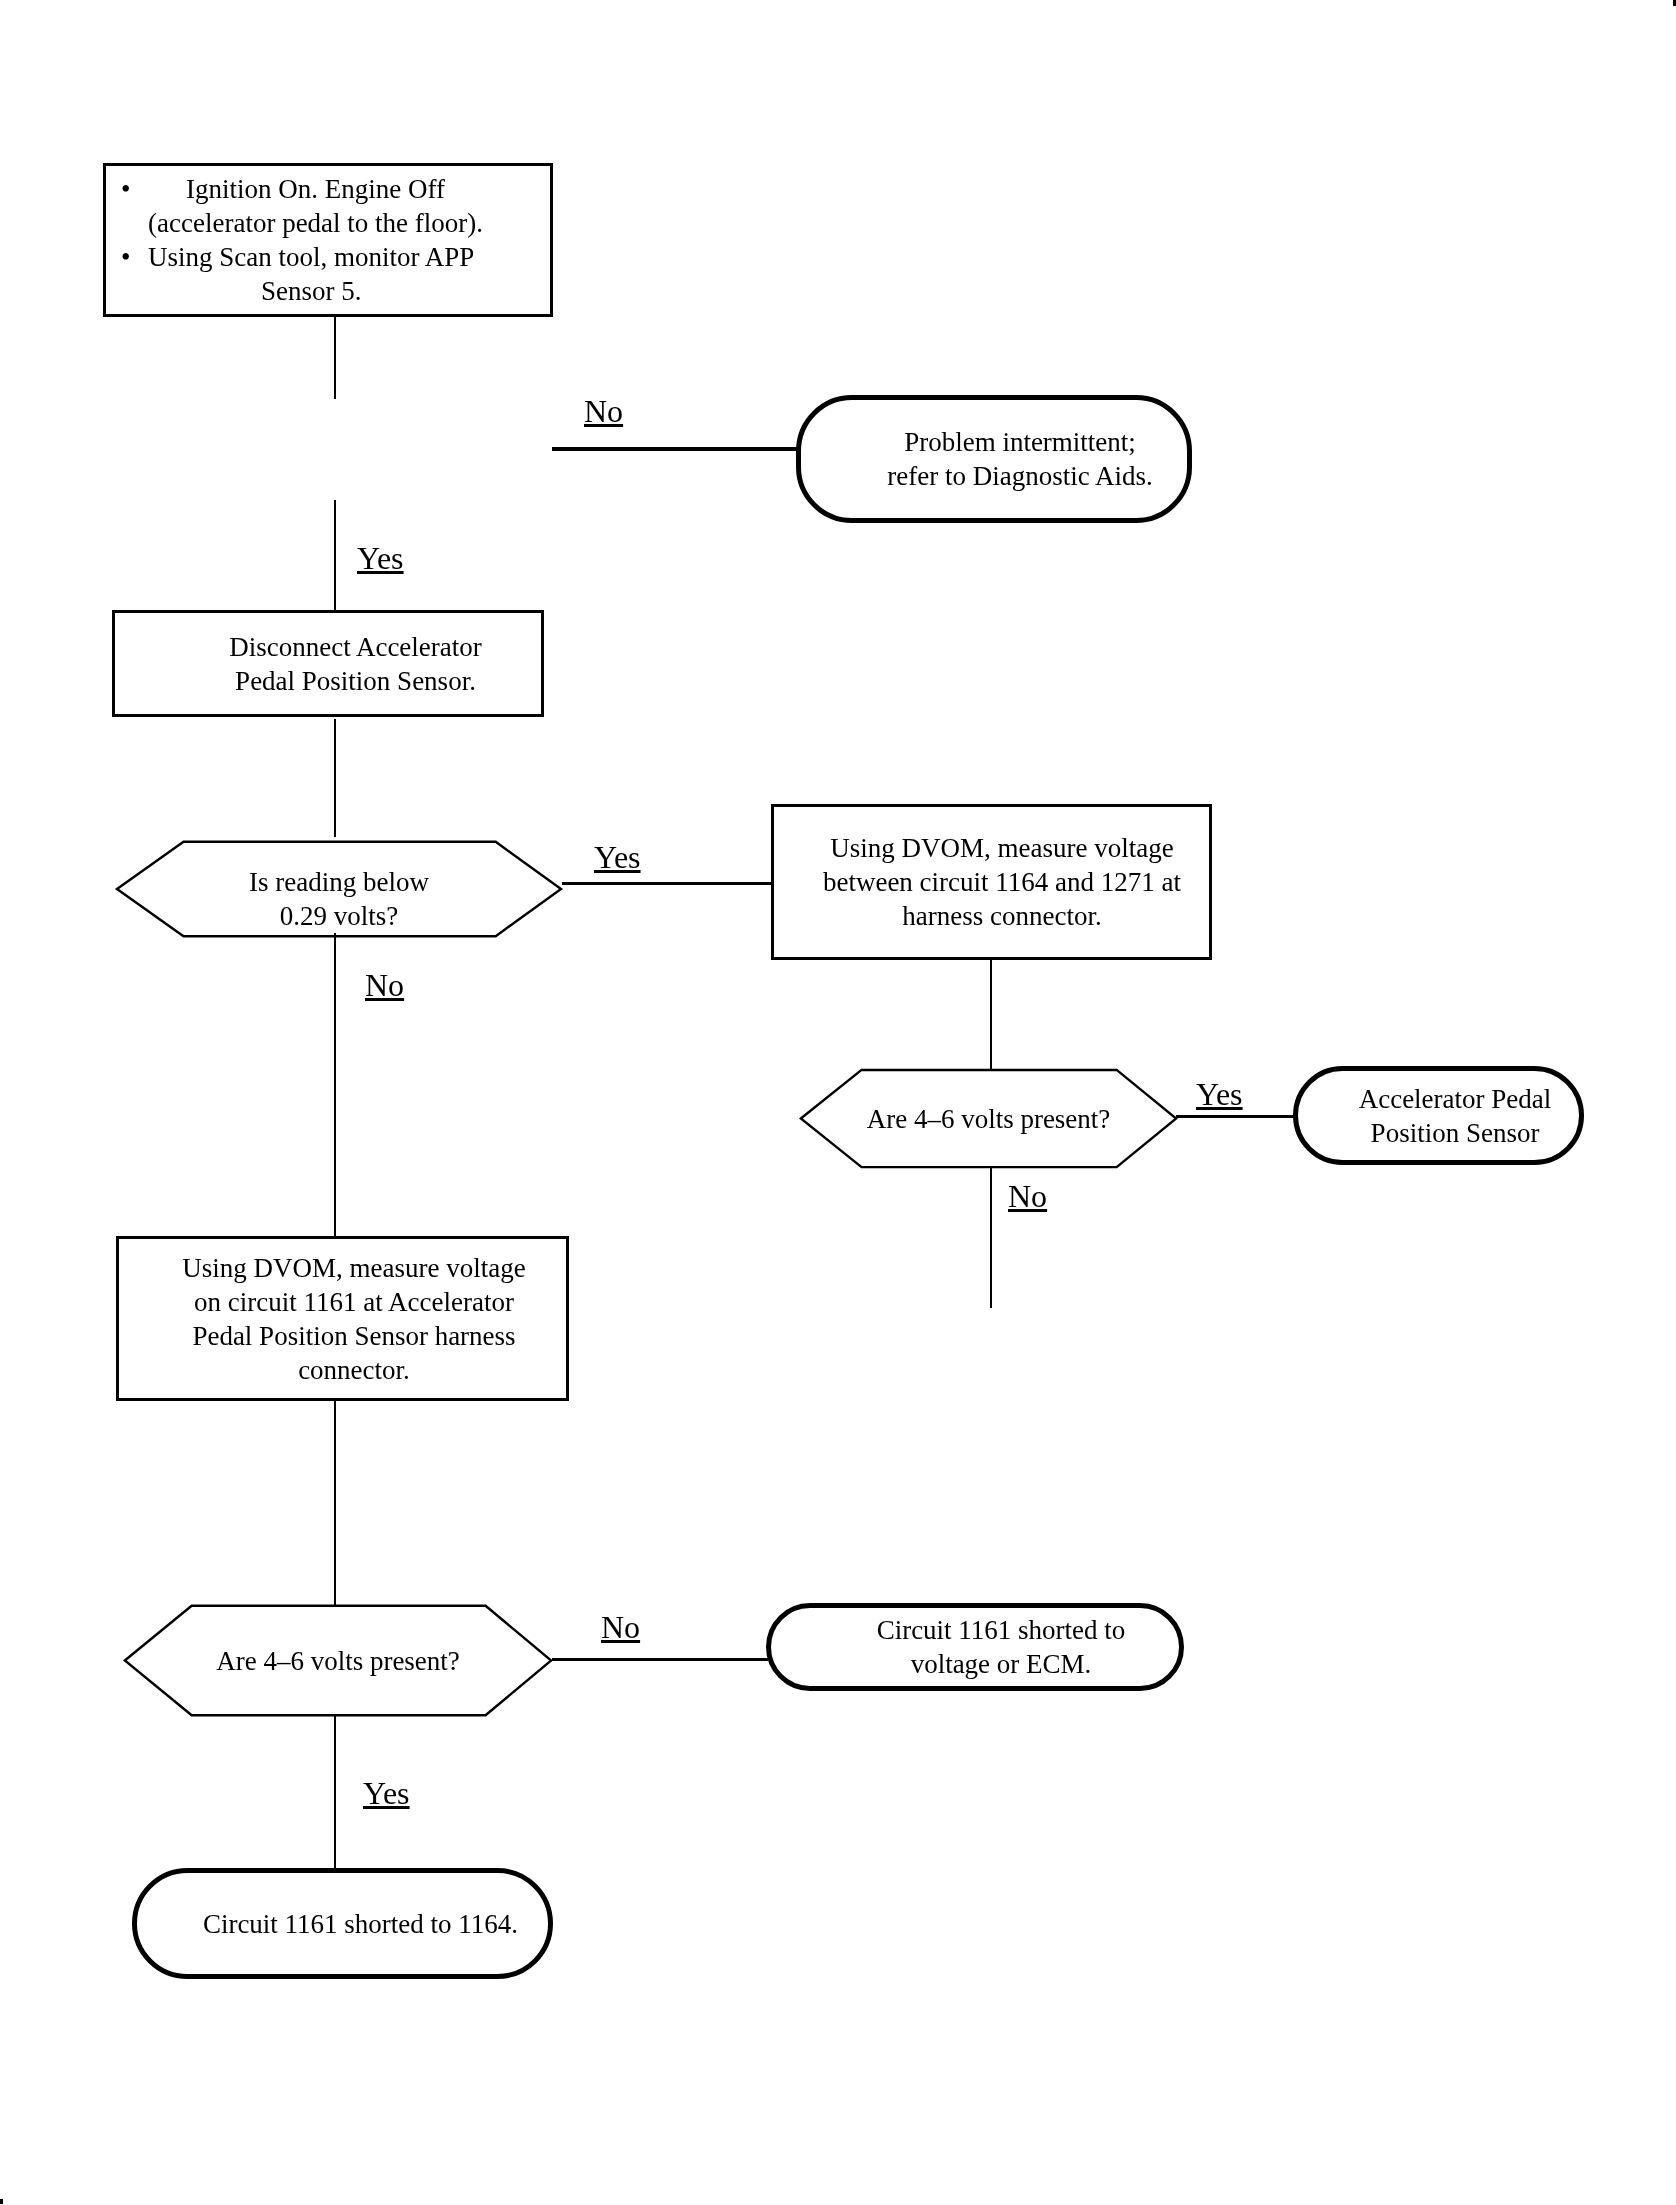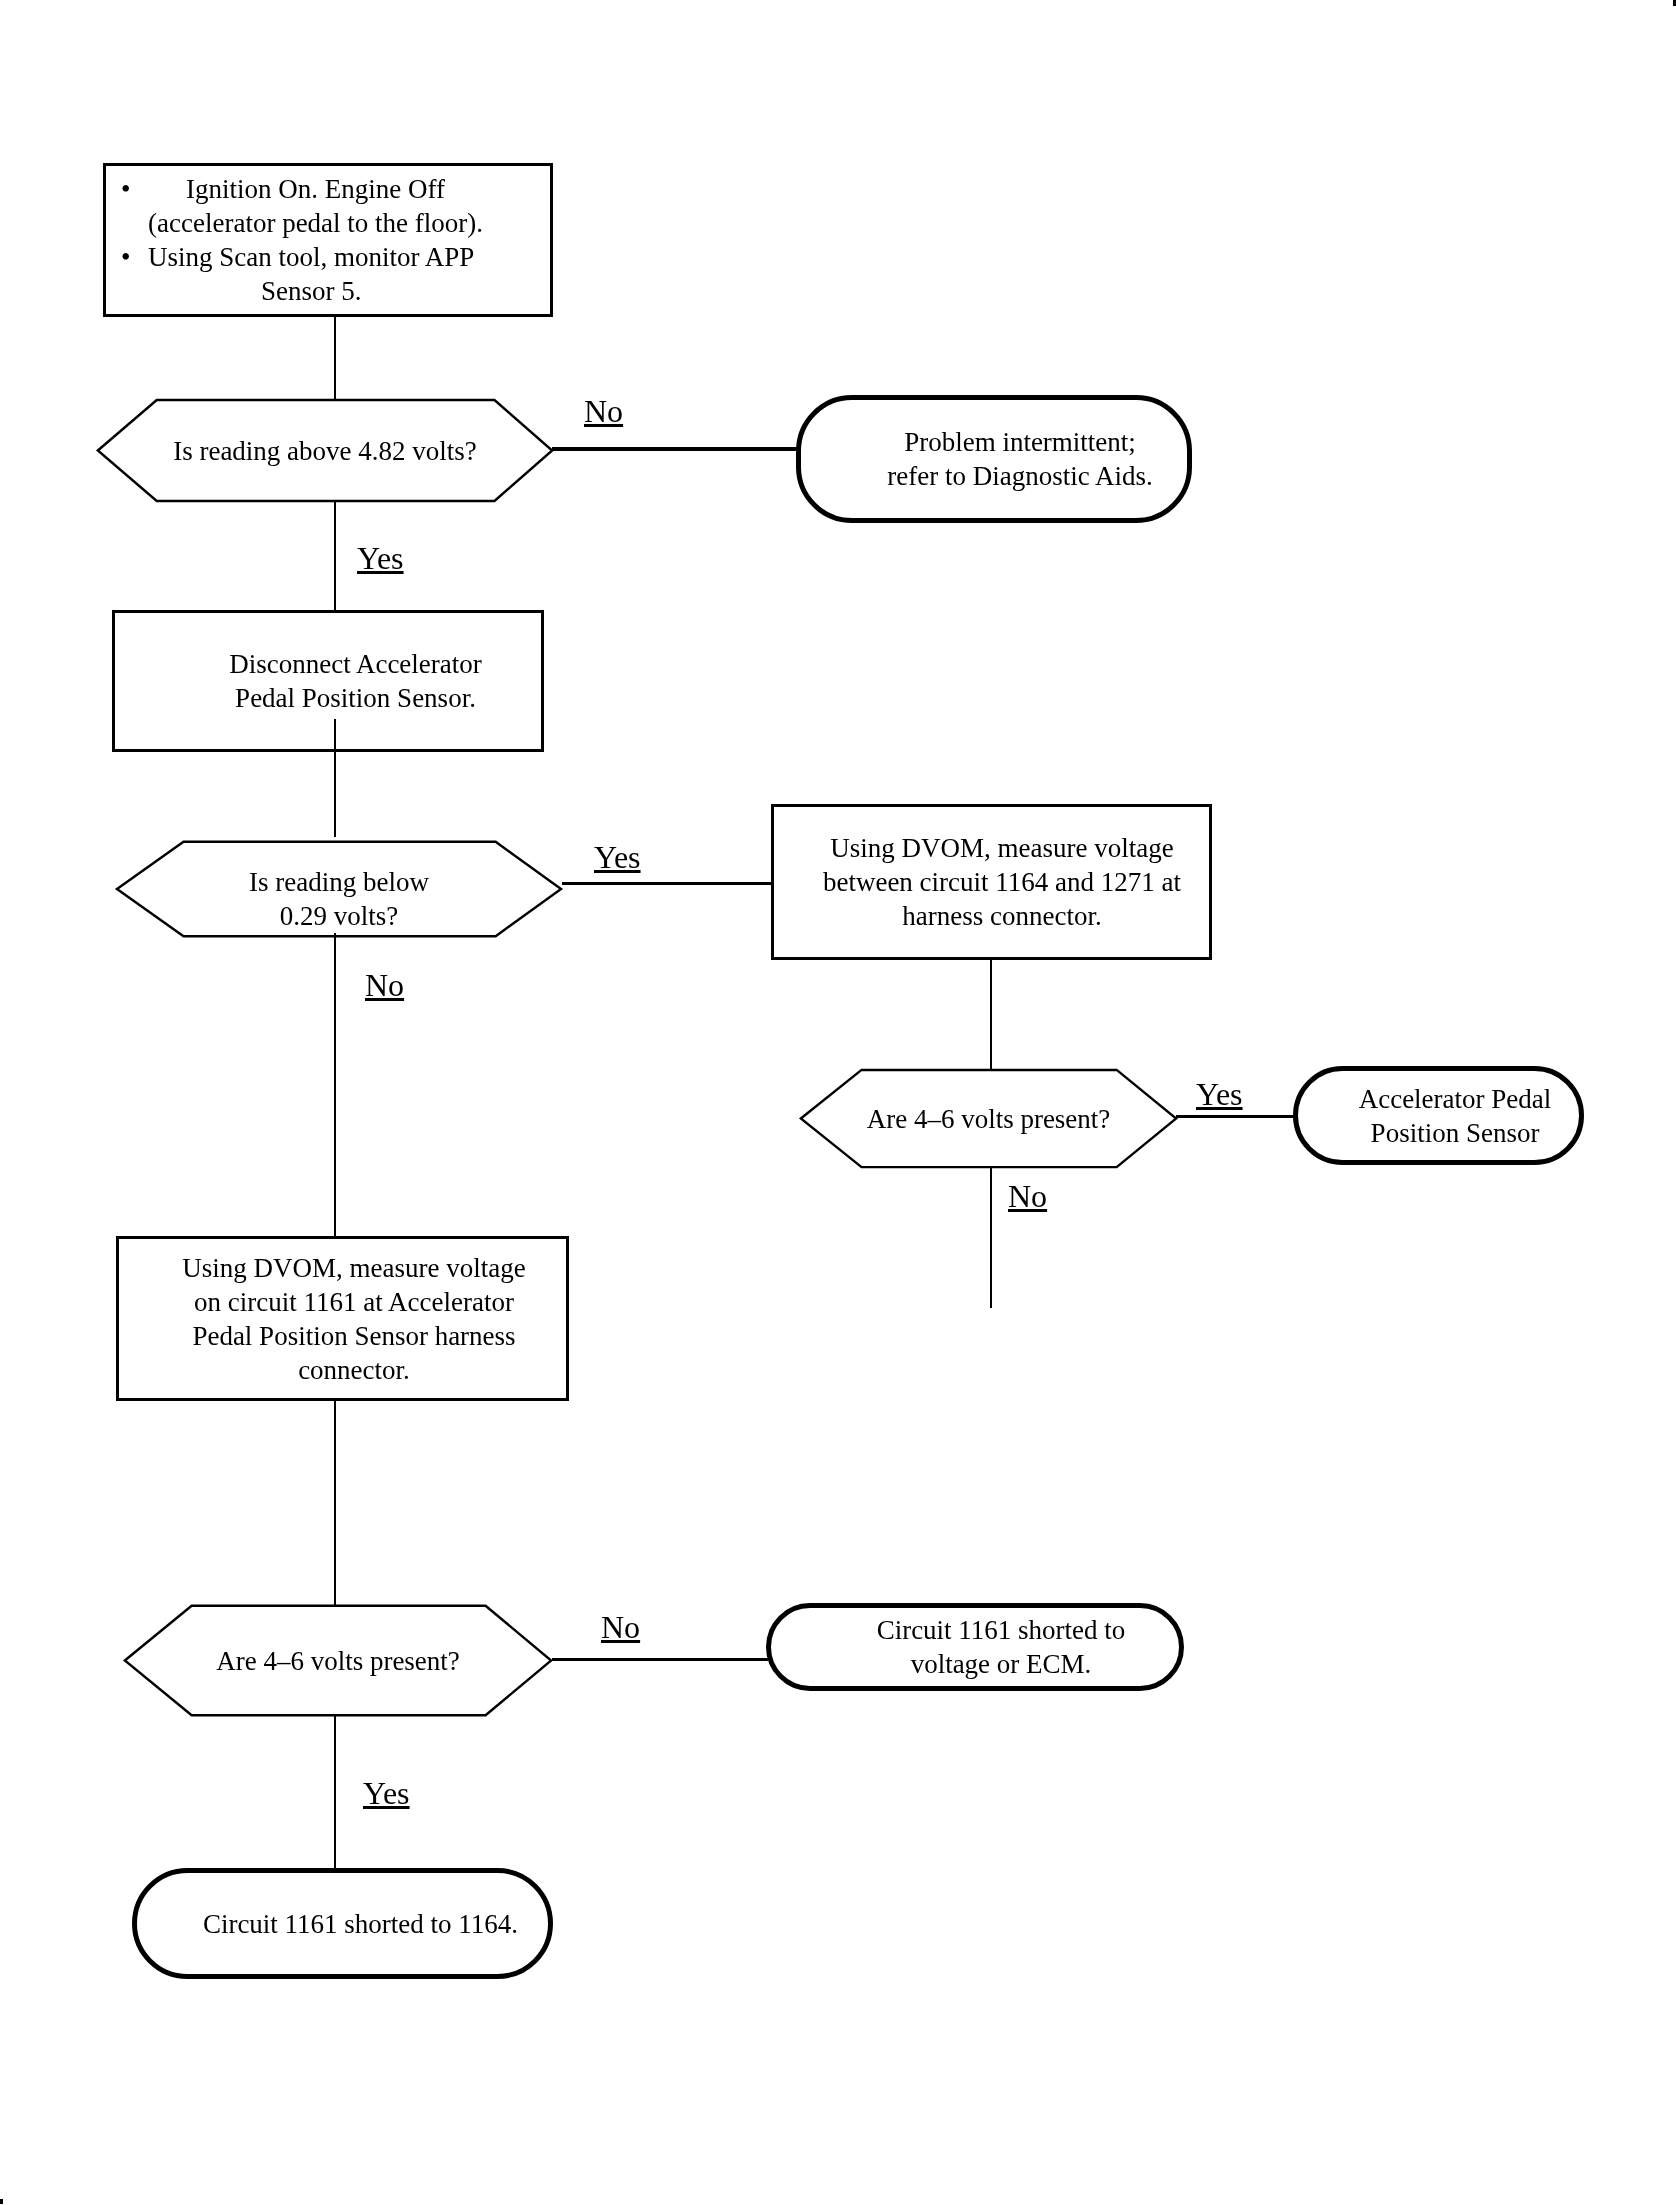--- a/index.html
+++ b/index.html
@@ -51,41 +51,33 @@
     </div>
     <div class="bullet-row">
       <span class="bullet-glyph">•</span>
       <span class="txt">Using Scan tool, monitor APP
 Sensor 5.</span>
     </div>
   </div>
 
   <div class="vline" style="left:334px; top:316px; width:2.4px; height:83px;"></div>
 
-  <div class="hex" style="left:96px; top:398px; width:458px; height:105px;">
-    <svg width="458" height="105" viewBox="0 0 754 172">
-      <polygon points="3,86 100,3 656,3 751,86 656,169 100,169" fill="#fff" stroke="#000" stroke-width="4"></polygon>
-    </svg>
-    <div class="hex-label">
-        <span class="txt">Is reading above 4.82 volts?</span>
-      </div>
-  </div>
 
   <div class="lbl" style="left:584px; top:396px;">No</div>
   <div class="hline" style="left:552px; top:447px; width:246px; height:3.6px;"></div>
 
   <div class="stadium" style="left:796px; top:395px; width:396px; height:128px; border-radius:56px; padding-left:52px;">
     <div class="txt">Problem intermittent;
 refer to Diagnostic Aids.</div>
   </div>
 
   <div class="lbl" style="left:357px; top:543px;">Yes</div>
   <div class="vline" style="left:334px; top:500px; width:2.4px; height:111px;"></div>
 
-  <div class="rect" style="left:112px; top:610px; width:432px; height:142px; padding-left:55px;">
+  <div class="rect" style="left:112px; top:610px; width:432px; height:107px; padding-left:55px;">
     <div class="txt">Disconnect Accelerator
 Pedal Position Sensor.</div>
   </div>
 
   <div class="vline" style="left:334px; top:719px; width:2.4px; height:118px;"></div>
 
   <div class="hex" style="left:114px; top:840px; width:450px; height:118px;">
     <svg width="450" height="98" viewBox="0 0 740 162">
       <polygon points="3,81 113,3 629,3 737,81 629,159 113,159" fill="#fff" stroke="#000" stroke-width="4"></polygon>
     </svg>

